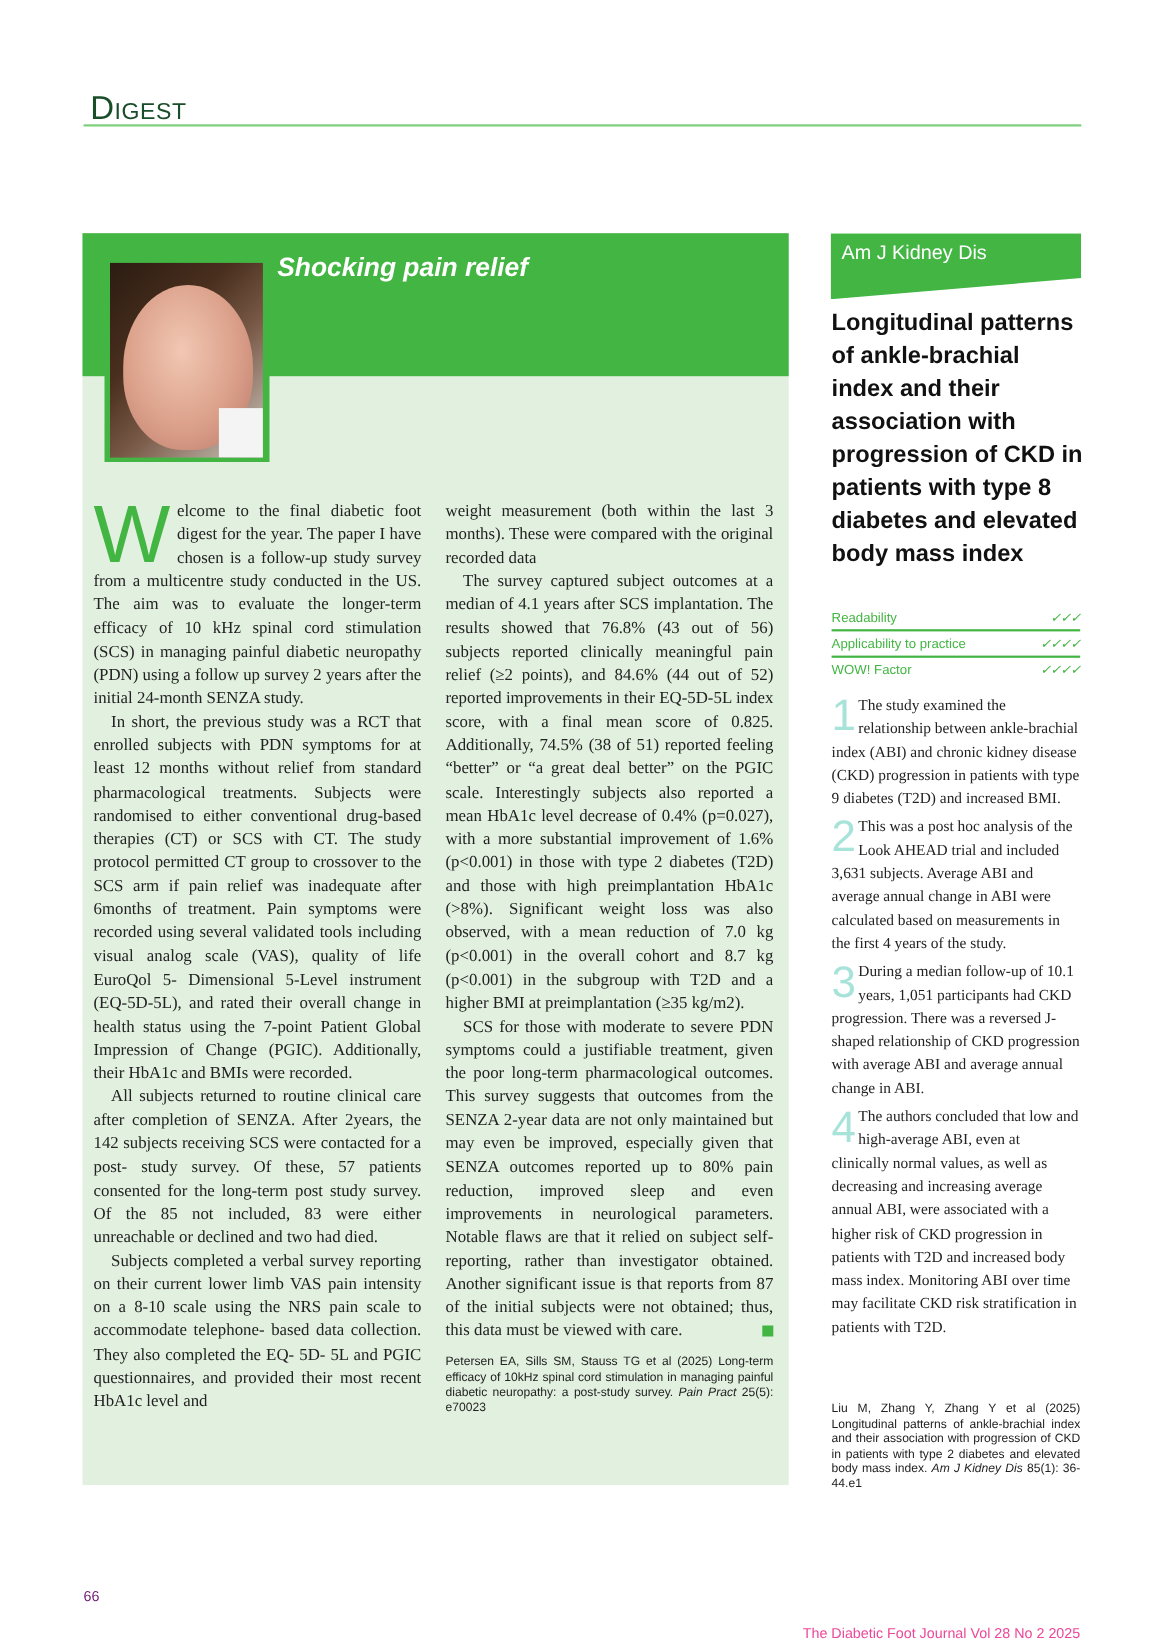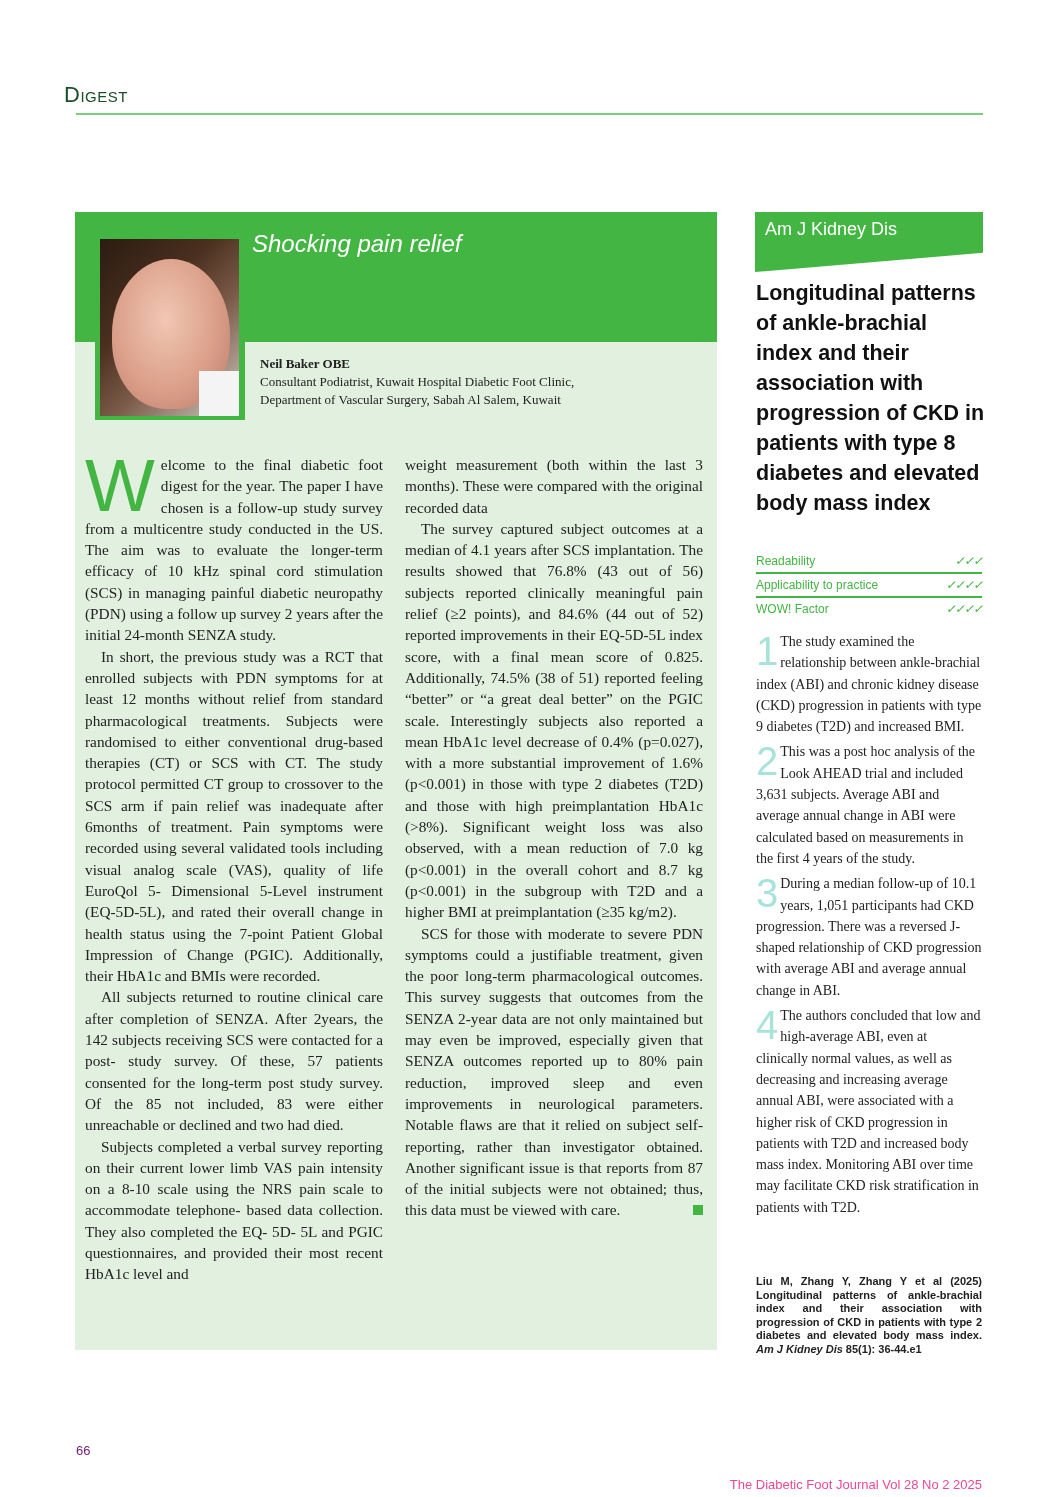--- a/index.html
+++ b/index.html
@@ -1,26 +1,26 @@
 <!DOCTYPE html>
 <html><head>
 <meta charset="utf-8">
 <style>
   html,body{margin:0;padding:0;background:#fff;}
   body{width:1058px;height:1497px;position:relative;overflow:hidden;font-family:"Liberation Serif","DejaVu Serif",serif;color:#222;}
-  .header-title{position:absolute;left:64px;top:82px;font-family:"Liberation Sans",sans-serif;font-size:22px;color:#1a4d2a;font-variant:small-caps;letter-spacing:0.5px;}
+  .header-title{position:absolute;left:82px;top:82px;font-family:"Liberation Sans",sans-serif;font-size:30px;color:#1a4d2a;font-variant:small-caps;letter-spacing:0.5px;}
   .header-rule{position:absolute;left:76px;top:113px;width:907px;height:2px;background:#7ccf7a;}
 
   .main-box{position:absolute;left:75px;top:212px;width:642px;height:1138px;background:#e2f0df;}
   .main-band{position:absolute;left:0;top:0;width:642px;height:130px;background:#43b543;}
   .photo-frame{position:absolute;left:20px;top:23px;width:150px;height:185px;background:#43b543;}
   .photo{position:absolute;left:5px;top:4px;width:139px;height:177px;overflow:hidden;background:linear-gradient(135deg,#2b1c12 0%,#4a2f1e 35%,#7a5a48 60%,#cfcac2 100%);}
   .face{position:absolute;left:12px;top:20px;width:118px;height:150px;border-radius:50% 50% 45% 45%;background:radial-gradient(ellipse at 45% 40%,#f1c7b3 0%,#dba08a 55%,#b8786a 100%);}
   .collar{position:absolute;right:0;bottom:0;width:40px;height:45px;background:#f4f4f4;}
-  .main-title{position:absolute;left:177px;top:18px;font-family:"Liberation Sans",sans-serif;font-style:italic;font-size:24px;color:#fff;}
+  .main-title{position:absolute;left:177px;top:18px;font-family:"Liberation Sans",sans-serif;font-style:italic;font-size:24px;color:#fff;font-weight:bold;}
   .author{position:absolute;left:185px;top:143px;font-size:13px;line-height:18px;}
   .author-name{font-weight:bold;}
   .cols{position:absolute;left:10px;top:242px;width:616px;}
   .col{position:absolute;top:0;width:298px;font-size:15.3px;line-height:21.3px;text-align:justify;}
   .col-left{left:0;}
   .col-right{left:320px;}
   .col p{margin:0;text-indent:16px;}
   .col p.first{text-indent:0;}
   .dropcap{float:left;font-family:"Liberation Sans",sans-serif;color:#43b543;font-size:74px;line-height:60px;margin:2px 6px 0 0;}
   .endmark{display:inline-block;float:right;width:10px;height:10px;background:#43b543;margin-top:6px;}
@@ -29,56 +29,52 @@
   .side-tab{position:absolute;left:755px;top:212px;width:228px;height:60px;background:#43b543;clip-path:polygon(0 0,100% 0,100% 68%,0 100%);}
   .side-tab span{position:absolute;left:10px;top:7px;font-family:"Liberation Sans",sans-serif;font-size:18px;color:#fff;}
   .side-title{position:absolute;left:756px;top:278px;width:230px;font-family:"Liberation Sans",sans-serif;font-weight:bold;font-size:21.5px;line-height:30px;color:#111;}
   .ratings{position:absolute;left:756px;top:550px;width:226px;}
   .rating{display:flex;justify-content:space-between;font-family:"Liberation Sans",sans-serif;font-size:12px;color:#43b543;height:22px;line-height:22px;border-bottom:2px solid #43b543;text-align:center;}
   .rating:last-child{border-bottom:none;}
   .rating .ticks{font-style:italic;letter-spacing:-1px;}
   .points{position:absolute;left:756px;top:631px;width:226px;font-size:14px;line-height:21.3px;}
   .point{margin-bottom:4px;}
   .point .num{float:left;font-family:"Liberation Sans",sans-serif;font-size:40px;line-height:36px;color:#a8e3da;margin:2px 2px 0 0;}
-  .side-ref{position:absolute;left:756px;top:1275px;width:226px;font-family:"Liberation Sans",sans-serif;font-size:11px;line-height:13.5px;text-align:justify;font-weight:bold;}
+  .side-ref{position:absolute;left:756px;top:1275px;width:226px;font-family:"Liberation Sans",sans-serif;font-size:11px;line-height:13.5px;text-align:justify;}
 
   .footer-page{position:absolute;left:76px;top:1443px;font-family:"Liberation Sans",sans-serif;font-size:13px;color:#701a75;}
   .footer-journal{position:absolute;right:76px;top:1477px;font-family:"Liberation Sans",sans-serif;font-size:13px;color:#ec4899;}
 </style>
 </head>
 <body>
 
 <div class="header-title">Digest</div>
 <div class="header-rule"></div>
 
 <div class="main-box">
   <div class="main-band"></div>
   <div class="photo-frame">
     <div class="photo">
       <div class="face"></div>
       <div class="collar"></div>
     </div>
   </div>
   <div class="main-title">Shocking pain relief</div>
-  <div class="author">
-    <div class="author-name">Neil Baker OBE</div>
-    <div>Consultant Podiatrist, Kuwait Hospital Diabetic Foot Clinic,</div>
-    <div>Department  of Vascular Surgery, Sabah Al Salem, Kuwait</div>
-  </div>
   <div class="cols">
     <div class="col col-left">
       <p class="first"><span class="dropcap">W</span><span>elcome to the final diabetic foot digest for the year. The paper I have chosen is a follow-up study survey from a multicentre study conducted in the US. The aim was to evaluate the longer-term efficacy of 10 kHz spinal cord stimulation (SCS) in managing painful diabetic neuropathy (PDN) using a follow up survey 2 years after the initial 24-month SENZA study.</span></p>
       <p>In short, the previous study was a RCT that enrolled subjects with PDN symptoms for at least 12 months without relief from standard pharmacological treatments. Subjects were randomised to either conventional drug-based therapies (CT) or SCS with CT. The study protocol permitted CT group to crossover to the SCS arm if pain relief was inadequate after 6months of treatment.  Pain symptoms were recorded using several validated tools including visual analog scale (VAS), quality of life EuroQol 5- Dimensional 5-Level instrument (EQ-5D-5L), and rated their overall change in health status using the 7-point Patient Global Impression of Change (PGIC). Additionally, their HbA1c and BMIs were recorded.</p>
       <p>All subjects returned to routine clinical care after completion of SENZA. After 2years, the 142 subjects receiving SCS were contacted for a post- study survey. Of these, 57 patients consented for the long-term post study survey. Of the 85 not included, 83 were either unreachable or declined and two had died.</p>
       <p>Subjects completed a verbal survey reporting on their current lower limb VAS pain intensity on a 8-10 scale using the NRS pain scale to accommodate telephone- based data collection. They also completed the EQ- 5D- 5L and PGIC questionnaires, and provided their most recent HbA1c level and</p>
     </div>
     <div class="col col-right">
       <p class="first">weight measurement (both within the last 3 months). These were compared with the original recorded data</p>
       <p>The survey captured subject outcomes at a median of 4.1 years after SCS implantation. The results showed that 76.8% (43 out of 56) subjects reported clinically meaningful pain relief (≥2 points), and 84.6% (44 out of 52) reported improvements in their EQ-5D-5L index score, with a final mean score of 0.825. Additionally, 74.5% (38 of 51) reported feeling “better” or “a great deal better” on the PGIC scale. Interestingly subjects also reported a mean HbA1c level decrease of 0.4% (p=0.027), with a more substantial improvement of 1.6% (p&lt;0.001) in those with type 2 diabetes (T2D) and those with high preimplantation HbA1c (&gt;8%). Significant weight loss was also observed, with a mean reduction of 7.0 kg (p&lt;0.001) in the overall cohort and 8.7 kg (p&lt;0.001) in the subgroup with T2D and a higher BMI at preimplantation (≥35 kg/m2).</p>
       <p><span>SCS for those with moderate to severe PDN symptoms could a justifiable treatment, given the poor long-term pharmacological outcomes. This survey suggests that outcomes from the SENZA  2-year data are not only maintained but may even be improved, especially given that SENZA outcomes reported up to 80% pain reduction, improved sleep and even improvements in neurological parameters. Notable flaws are that it relied on subject self-reporting, rather than investigator obtained. Another significant issue is that reports from 87 of the initial subjects were not obtained; thus, this data must be viewed with care.</span><span class="endmark"></span></p>
+      <div class="ref"><span>Petersen EA, Sills SM, Stauss TG et al (2025) Long-term efficacy of 10kHz spinal cord stimulation in managing painful diabetic neuropathy: a post-study survey.</span> <i>Pain Pract</i><span> 25(5): e70023</span></div>
     </div>
   </div>
 </div>
 
 <div class="side-tab">
     <span>Am J Kidney Dis</span>
   </div>
 <div class="side-title">Longitudinal patterns of ankle-brachial index and their association with progression of CKD in patients with type 8 diabetes and elevated body mass index</div>
 <div class="ratings">
   <div class="rating">

